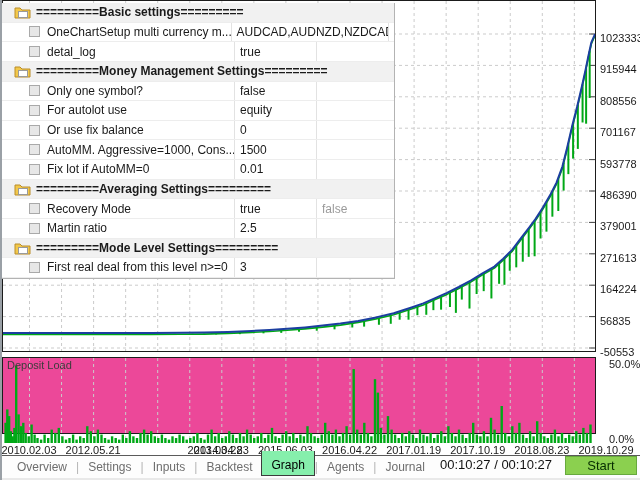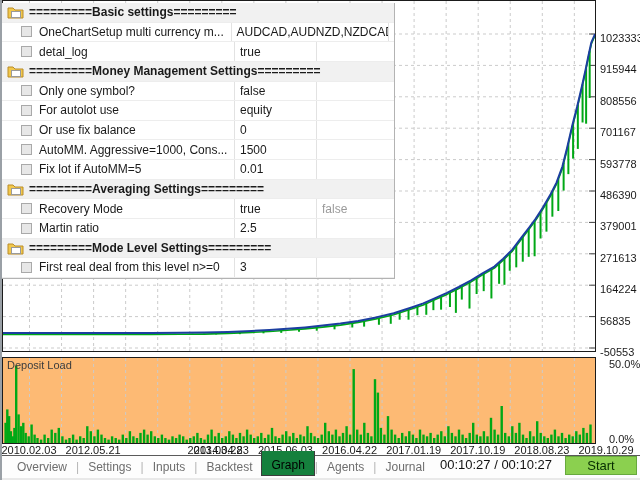--- a/index.html
+++ b/index.html
@@ -5,37 +5,37 @@
   html,body{margin:0;padding:0;background:#d8d8d8;}
   #screen{position:relative;width:640px;height:480px;background:#ffffff;overflow:hidden;
           font-family:"Liberation Sans","DejaVu Sans",sans-serif;border-left:2px solid #9aa0a6;box-sizing:border-box;}
   
   #main-chart{position:absolute;left:0;top:4;width:594px;height:352px;border:1px solid #1b1b1b;box-sizing:border-box;background:#fff;}
   #main-svg{position:absolute;left:0;top:0;}
   .ylab{position:absolute;left:598px;width:42px;font-size:11px;color:#1a1a1a;white-space:nowrap;}
   .xlab{position:absolute;top:444px;font-size:11px;color:#1a1a1a;transform:translateX(-50%);white-space:nowrap;}
   .pctlab{position:absolute;left:597px;width:42px;font-size:11px;color:#1a1a1a;padding-left:10px;}
   
-  #deposit-panel{position:absolute;left:0;top:357px;width:594px;height:87px;border:1px solid #1b1b1b;box-sizing:border-box;background:#fdba74;}
+  #deposit-panel{position:absolute;left:0;top:357px;width:594px;height:77px;border:1px solid #1b1b1b;box-sizing:border-box;background:#ec4899;}
   #deposit-title{position:absolute;left:4px;top:1px;font-size:11px;color:#3c3c3c;}
   
   #inputs-panel{position:absolute;left:0;top:3px;width:393px;background:#fff;border-right:1px solid #b3b3b3;border-bottom:1px solid #b3b3b3;box-sizing:border-box;font-size:12px;color:#1a1a1a;}
   .row{display:flex;align-items:center;height:19.64px;box-sizing:border-box;border-bottom:1px solid #ededed;background:#fff;}
   .row.group{background:#f1f1f1;font-weight:bold;}
-  .cell-name{width:232px;display:flex;align-items:center;box-sizing:border-box;padding-left:19px;overflow:hidden;white-space:nowrap;}
-  .row.group .cell-name{width:100%;padding-left:5px;}
+  .cell-name{width:232px;display:flex;align-items:center;box-sizing:border-box;padding-left:27px;overflow:hidden;white-space:nowrap;}
+  .row.group .cell-name{width:100%;padding-left:12px;}
   .cell-val{width:82px;box-sizing:border-box;border-left:1px solid #e2e2e2;padding-left:5px;overflow:hidden;white-space:nowrap;height:100%;display:flex;align-items:center;}
   .cell-val.span{width:160px;}
   .cell-extra{flex:1;box-sizing:border-box;border-left:1px solid #e2e2e2;padding-left:5px;color:#9a9a9a;height:100%;display:flex;align-items:center;overflow:hidden;white-space:nowrap;}
   .chk{width:11px;height:11px;background:#e7e7e7;border:1px solid #a9a9a9;box-sizing:border-box;margin-right:7px;flex:0 0 auto;}
   .fold{margin-right:5px;flex:0 0 auto;display:inline-block;}
   
   #tabbar{position:absolute;left:0;top:455px;width:640px;height:23px;background:#fdfdfd;border-top:1px solid #5a5a5a;display:flex;align-items:center;padding-left:6px;box-sizing:border-box;font-size:12px;color:#6e6e6e;}
   .tab{padding:3px 9px;cursor:default;white-space:nowrap;}
-  .tab.sel{background:#15803d;color:#000;border:1px solid #3c3c3c;border-top:none;margin-top:-7px;padding-top:7px;position:relative;z-index:3;}
+  .tab.sel{background:#86efac;color:#000;border:1px solid #3c3c3c;border-top:none;margin-top:-7px;padding-top:7px;position:relative;z-index:3;}
   .tabdiv{color:#b5b5b5;}
   #elapsed{position:absolute;right:88px;top:457px;font-size:13px;color:#111;}
   #start-btn{position:absolute;right:3px;top:456px;width:72px;height:19px;background:#8bd04f;border:1px solid #67a93d;box-sizing:border-box;font-size:13px;color:#062d00;display:flex;align-items:center;justify-content:center;cursor:pointer;}
   #bottom-strip{position:absolute;left:0;top:478px;width:640px;height:2px;background:#e9e9e9;}
 </style>
 </head>
 <body>
 
 <div id="screen">
 
@@ -419,21 +419,21 @@
           <div class="cell-name">
             <span class="chk"></span>
             <span>AutoMM. Aggressive=1000, Cons...</span>
           </div>
           <div class="cell-val">1500</div>
           <div class="cell-extra"></div>
         </div>
         <div class="row">
           <div class="cell-name">
             <span class="chk"></span>
-            <span>Fix lot if AutoMM=5</span>
+            <span>Fix lot if AutoMM=0</span>
           </div>
           <div class="cell-val">0.01</div>
           <div class="cell-extra"></div>
         </div>
         <div class="row group">
           <div class="cell-name">
             <svg width="17" height="14" class="fold">
               <path d="M1 3 h5 l2 2 h8 v8 h-15 z" fill="#f2c84b" stroke="#b98c28" stroke-width="1"></path>
               <rect x="4.5" y="6.5" width="9" height="6" fill="#ffffff" stroke="#9a9a9a" stroke-width="1"></rect>
             </svg>

